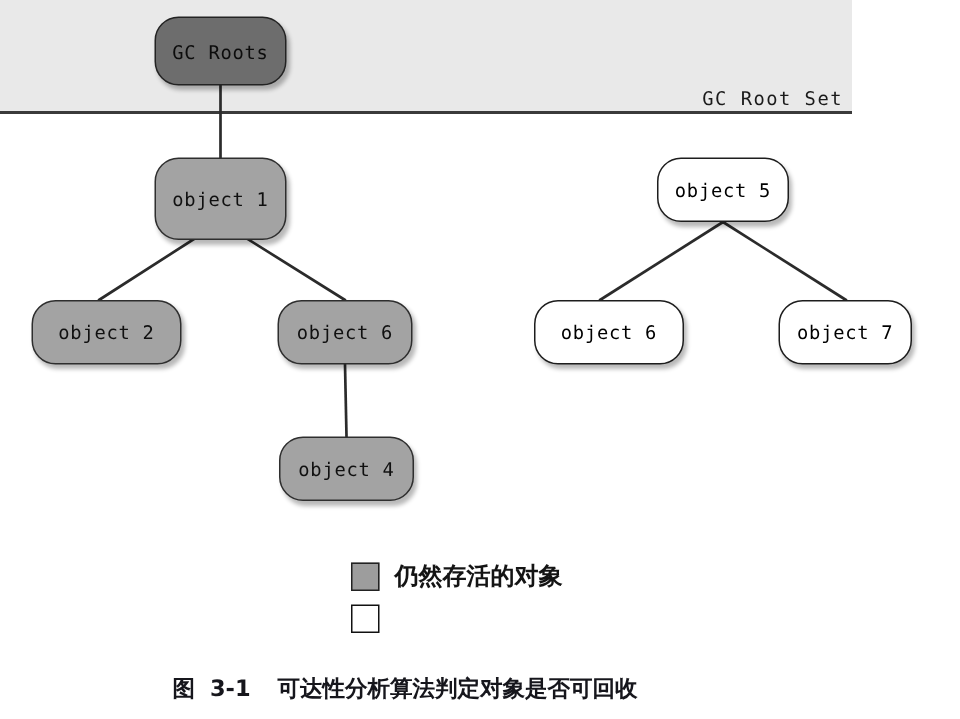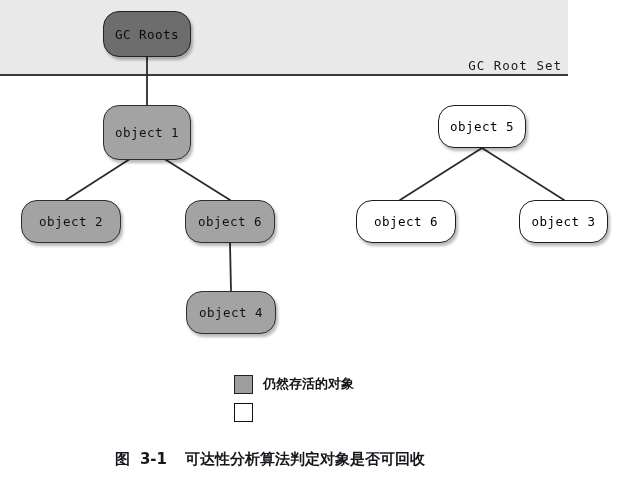--- a/index.html
+++ b/index.html
@@ -104,21 +104,21 @@
   .legend-swatch.alive {
     background: #9d9d9d;
     border: 1.6px solid #222222;
   }
   .legend-swatch.dead {
     background: #ffffff;
     border: 1.6px solid #111111;
   }
   .legend-label {
     font-family: Liberation Sans, sans-serif;
-    font-size: 13px;
+    font-size: 16px;
     font-weight: bold;
     color: #141414;
     white-space: nowrap;
   }
 
   
   #caption {
     position: absolute;
     left: 0;
     top: 450px;
@@ -180,21 +180,21 @@
 
   <div class="node dead" style="left:438px; top:105px; width:88px; height:43px;">
     <span>object 5</span>
   </div>
 
   <div class="node dead" style="left:356px; top:200px; width:100px; height:43px;">
     <span>object 6</span>
   </div>
 
   <div class="node dead" style="left:519px; top:200px; width:89px; height:43px;">
-    <span>object 3</span>
+    <span>object 7</span>
   </div>
 
   <div id="legend">
     <div class="legend-row">
       <span class="legend-swatch alive"></span>
       <span class="legend-label">仍然存活的对象</span>
     </div>
     <div class="legend-row">
       <span class="legend-swatch dead"></span>
     </div>

